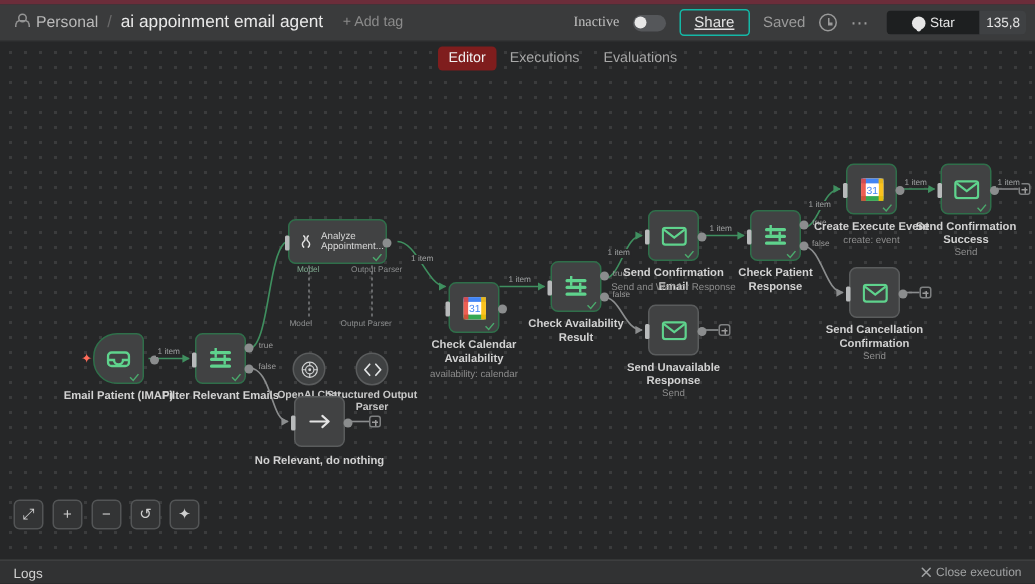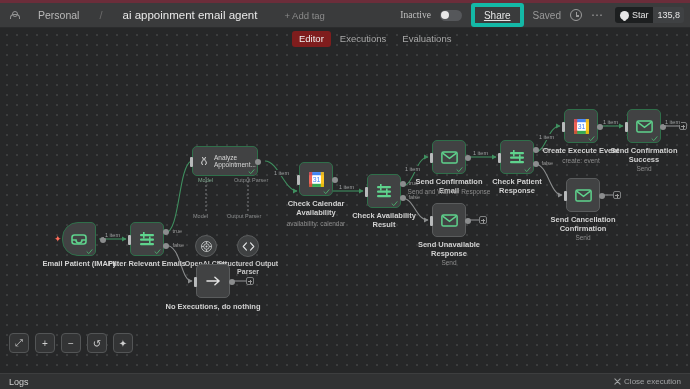--- a/index.html
+++ b/index.html
@@ -18,52 +18,52 @@
     background:#6b2d3a;
   }
 
   
   #header{
     position:absolute; top:3px; left:0; width:690px; height:25px;
     background:#3a3b3c;
     display:flex; align-items:center;
     border-bottom:1px solid #2b2c2d;
   }
-  .hdr-left{ display:flex; align-items:center; gap:20px; padding-left:9px; }
+  .hdr-left{ display:flex; gap:6px; padding-left:9px; }
   .person-ico{ width:9px;height:9px; display:inline-block; position:relative; opacity:.75;}
   .person-ico:before{content:"";position:absolute;top:0;left:2.5px;width:4px;height:4px;border-radius:50%;border:1px solid #b3b3b3;}
   .person-ico:after{content:"";position:absolute;bottom:0.5px;left:0.5px;width:8px;height:4px;border-radius:4px 4px 0 0;border:1px solid #b3b3b3;border-bottom:none;}
   #personal-label{ color:#b9b9b9; font-size:10.5px; }
   .hdr-sep{ color:#6a6a6a; font-size:11px; }
   #wf-title{ color:#e9e9e9; font-size:11.5px; font-weight:400; }
   #add-tag{ color:#8b8b8b; font-size:9.5px; margin-left:7px; }
 
   .hdr-right{ margin-left:auto; display:flex; align-items:center; gap:9px; padding-right:6px; height:100%;}
   #inactive-label{ color:#c0c0c0; font-size:9.5px;font-family:Liberation Serif, serif; }
   #activate-toggle{
     width:22px;height:11px;border-radius:6px;background:#55575a;position:relative;
   }
   #activate-toggle:after{
     content:"";position:absolute;top:1.5px;left:1.5px;width:8px;height:8px;border-radius:50%;background:#e8e8e8;
   }
   #share-button{
-    border:4px solid #14b8a6; border-radius:3px; padding:2.5px 9px;
+    border:1px solid #14b8a6; border-radius:3px; padding:2.5px 9px;
     color:#e4e4e4; font-size:10px; background:transparent;text-decoration:underline;
   }
   #saved-label{ color:#9a9a9a; font-size:10px; }
   #history-icon{ width:12px;height:12px;border:1.2px solid #9a9a9a;border-radius:50%;position:relative;}
   #history-icon:before{content:"";position:absolute;top:2px;left:5px;width:1.2px;height:4.2px;background:#9a9a9a;}
   #history-icon:after{content:"";position:absolute;top:5.4px;left:5px;width:3px;height:1.2px;background:#9a9a9a;}
   #more-icon{ color:#9a9a9a; font-size:12px; letter-spacing:1px; line-height:6px;}
 
   #gh-badge{
     display:flex;align-items:stretch;height:16px;border-radius:3px;overflow:hidden;
     font-size:9px; margin-left:2px;
   }
-  #gh-star-part{ background:#1d1f20; color:#e6e6e6; display:flex;align-items:center;gap:3px; padding:0 5px;}
+  #gh-star-part{ background:#1d1f20; color:#e6e6e6; display:flex;align-items:center;gap:3px; padding:0 17px;}
   #gh-count-part{ background:#3f4143; color:#e6e6e6; display:flex;align-items:center; padding:0 4px; }
   .gh-logo{ width:9px;height:9px;border-radius:50%;background:#e6e6e6; position:relative;}
   .gh-logo:after{content:"";position:absolute;bottom:-1px;left:3px;width:3px;height:4px;background:#e6e6e6;border-radius:0 0 2px 2px;}
 
   
   #tabs{
     position:absolute; top:30px; left:292px; height:17px;
     display:flex; align-items:center; gap:2px; z-index:30;
   }
   .tab{
@@ -325,25 +325,25 @@
   </div>
 
   <div class="node" style="left:196px;top:236px;">
     <div class="node-box">
       <div class="port in"></div>
       <svg width="15" height="12" viewBox="0 0 16 12">
         <path d="M1 6 L14 6 M9.5 2 L14 6 L9.5 10" fill="none" stroke="#e4e4e4" stroke-width="1.5" stroke-linecap="round" stroke-linejoin="round"></path>
       </svg>
       <div class="port out" style="right:-6px;"></div>
     </div>
-    <div class="node-label" style="width:100px;top:39px;">No Executions, do nothing</div>
+    <div class="node-label" style="width:100px;top:39px;">No Relevant, do nothing</div>
   </div>
   <div class="plus-stub" style="left:246px;top:249px;"></div>
 
-  <div class="node" style="left:299px;top:134px;">
+  <div class="node" style="left:299px;top:160px;">
     <div class="node-box done">
       <div class="port in"></div>
       <svg width="17" height="17" viewBox="0 0 16 16">
         <rect x="1" y="1" width="14" height="14" rx="1.6" fill="#ffffff"></rect>
         <rect x="1" y="1" width="14" height="3" fill="#4285f4"></rect>
         <rect x="1" y="12" width="14" height="3" fill="#34a853"></rect>
         <rect x="1" y="1" width="3" height="14" fill="#ea4335" opacity="0.85"></rect>
         <rect x="12" y="1" width="3" height="14" fill="#fbbc04" opacity="0.9"></rect>
         <rect x="4" y="4.5" width="8" height="7" fill="#ffffff"></rect>
         <text x="8" y="10.4" font-size="6.5" fill="#4285f4" text-anchor="middle" font-family="Liberation Sans">31</text>

